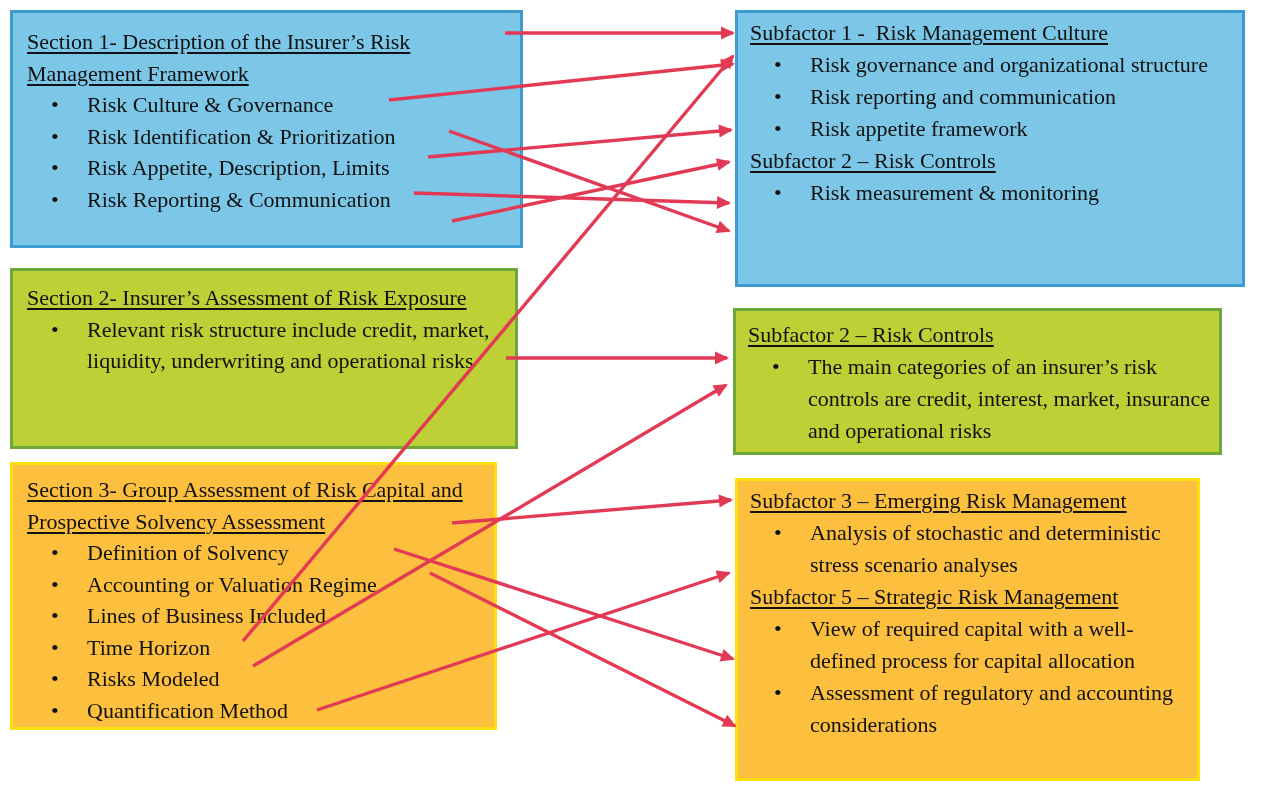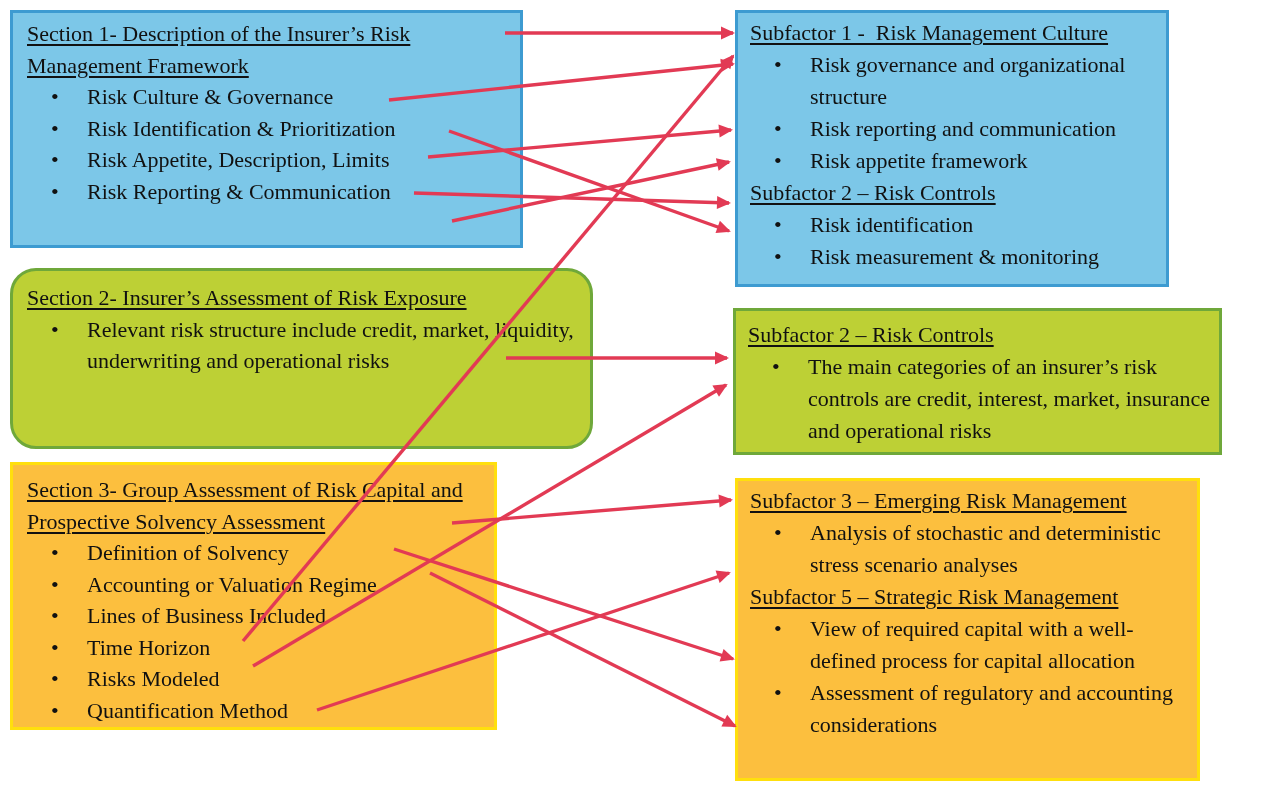--- a/index.html
+++ b/index.html
@@ -30,24 +30,24 @@
     position:relative;
     padding-left:62px;
   }
   .box .bullet::before{
     content:"\2022";
     position:absolute;
     left:26px;
     top:0;
   }
   
-  #box-section-1{left:10px;top:10px;width:513px;height:238px;padding:5px 8px 0 12px;}
-  #box-section-2{left:10px;top:268px;width:583px;height:181px;padding:11px 8px 0 12px;border-radius:26px;}
+  #box-section-1{left:10px;top:10px;width:513px;height:238px;padding:13px 8px 0 12px;}
+  #box-section-2{left:10px;top:268px;width:508px;height:181px;padding:11px 8px 0 12px;}
   #box-section-3{left:10px;top:462px;width:487px;height:268px;padding:9px 8px 0 12px;}
-  #box-subfactor-1{left:735px;top:10px;width:434px;height:277px;padding:4px 8px 0 10px;}
+  #box-subfactor-1{left:735px;top:10px;width:510px;height:277px;padding:4px 8px 0 10px;}
   #box-subfactor-2{left:733px;top:308px;width:489px;height:147px;padding:8px 8px 0 10px;}
   #box-subfactor-3{left:735px;top:478px;width:465px;height:303px;padding:4px 8px 0 10px;}
   #arrow-layer{
     position:absolute;left:0;top:0;width:1280px;height:800px;
     pointer-events:none;z-index:5;
   }
 </style>
 </head>
 <body>
 
@@ -71,21 +71,20 @@
       <div class="bullet">Time Horizon</div>
       <div class="bullet">Risks Modeled</div>
       <div class="bullet">Quantification Method</div>
     </div>
   <div class="box right-col" id="box-subfactor-1" style="background: rgb(124, 199, 232); border-color: rgb(61, 155, 209);">
       <div class="heading">Subfactor 1 -&nbsp; Risk Management Culture</div>
       <div class="bullet">Risk governance and organizational structure</div>
       <div class="bullet">Risk reporting and communication</div>
       <div class="bullet">Risk appetite framework</div>
       <div class="heading">Subfactor 2 – Risk Controls</div>
-      <div class="bullet">Risk identification</div>
       <div class="bullet">Risk measurement &amp; monitoring</div>
     </div>
   <div class="box right-col" id="box-subfactor-2" style="background: rgb(189, 208, 53); border-color: rgb(111, 168, 58);">
       <div class="heading">Subfactor 2 – Risk Controls</div>
       <div class="bullet">The main categories of an insurer’s risk controls are credit, interest, market, insurance and operational risks</div>
     </div>
   <div class="box right-col" id="box-subfactor-3" style="background: rgb(252, 191, 62); border-color: rgb(255, 223, 13);">
       <div class="heading">Subfactor 3 – Emerging Risk Management</div>
       <div class="bullet">Analysis of stochastic and deterministic stress scenario analyses</div>
       <div class="heading">Subfactor 5 – Strategic Risk Management</div>

